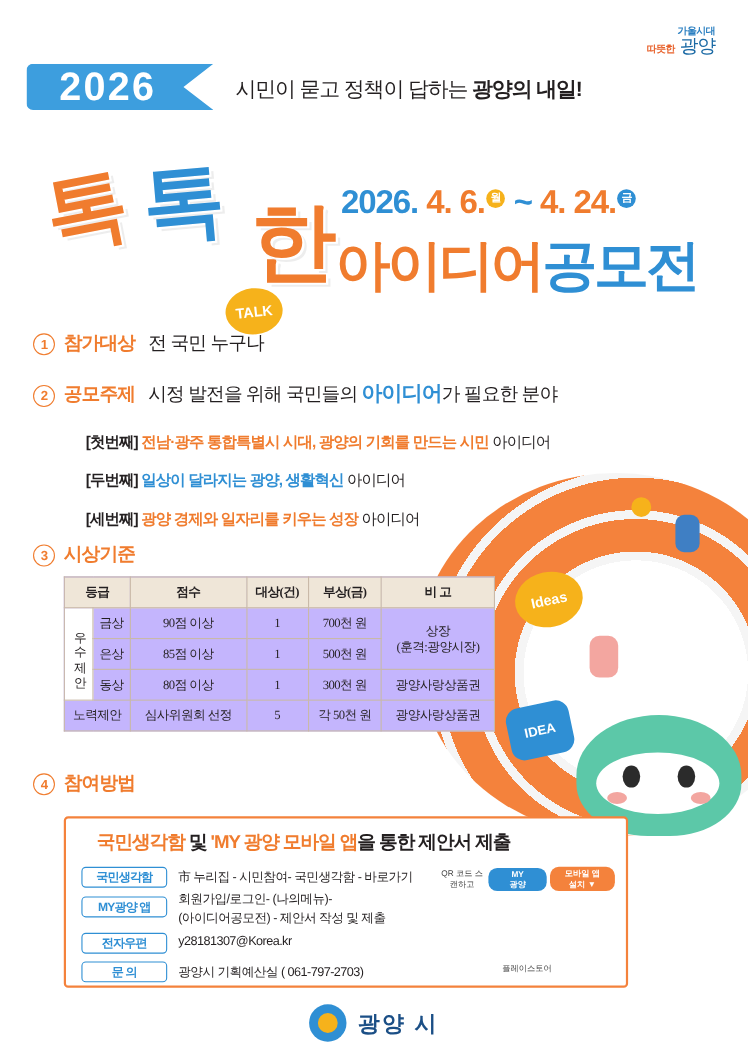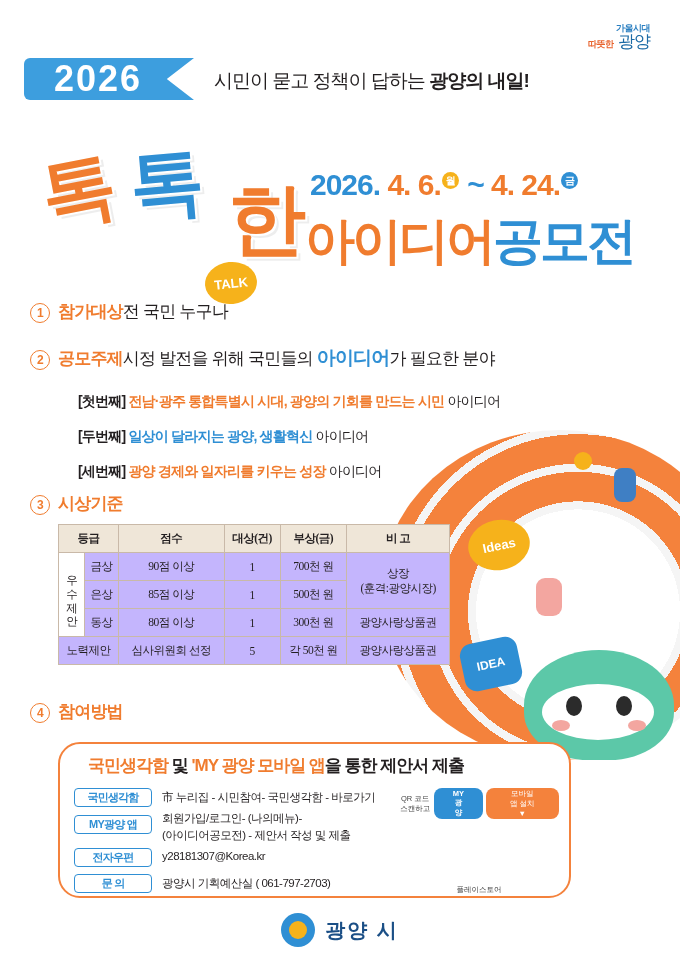--- a/index.html
+++ b/index.html
@@ -87,21 +87,21 @@
   
   .circ {
     display:inline-flex; align-items:center; justify-content:center;
     width:20px; height:20px; border-radius:50%;
     border:1.6px solid #f07c2e; color:#f07c2e;
     font-size:12px; font-weight:bold; margin-right:8px;
     vertical-align:middle;
   }
   .item { position:absolute; font-size:17px; letter-spacing:-0.8px; }
   .item .lbl { color:#f07c2e; font-weight:bold; }
-  .item .val { color:#231f20; }
+  .item .val { color:#231f20; margin-left:12px; }
   .val .hl { color:#2f8fd4; font-weight:bold; font-size:19px; }
 
   .sub { position:absolute; font-size:14px; letter-spacing:-0.8px; }
   .sub .k { color:#231f20; font-weight:bold; }
   .sub .t1 { color:#f07c2e; font-weight:bold; }
   .sub .t2 { color:#2f8fd4; font-weight:bold; }
   .sub .t3 { color:#f07c2e; font-weight:bold; }
   .sub .tail { color:#231f20; }
 
   
@@ -155,41 +155,41 @@
   }
   .mascot-cheek {
     position:absolute; top:70px; width:18px; height:11px; border-radius:50%;
     background:#f3a6a0; z-index:2;
   }
   .runner { position:absolute; border-radius:50%; z-index:2; }
 
   
   .panel {
     position:absolute; left:58px; top:742px; width:513px; height:156px;
-    background:#fff; border:2px solid #f4823c; border-radius:22px; z-index:3;
+    background:#fff; border:2px solid #f4823c; border-radius:4px; z-index:3;
   }
   .panel-title {
     position:absolute; left:28px; top:10px; font-size:17px; letter-spacing:-1px;
   }
   .panel-title .o { color:#f07c2e; font-weight:bold; }
   .panel-title .d { color:#231f20; font-weight:bold; }
   .tagbox {
     position:absolute; width:78px; height:19px; border:1.2px solid #2f8fd4; border-radius:4px;
     color:#2f8fd4; font-size:11px; font-weight:bold;
     display:flex; align-items:center; justify-content:center; letter-spacing:-0.8px;
   }
   .rowtext { position:absolute; font-size:11.5px; color:#231f20; letter-spacing:-0.5px; }
 
   .qr-area { position:absolute; right:10px; top:44px; width:160px; text-align:center; z-index:4;}
   .qr-head {
     display:flex; align-items:center; justify-content:center; gap:3px;
     font-size:7.5px; color:#444; margin-bottom:5px;
   }
   .qr-head .pill { background:#2f8fd4; color:#fff; border-radius:8px; padding:1px 17px; font-weight:bold; }
-  .qr-head .pill2 { background:#f4823c; color:#fff; border-radius:8px; padding:1px 21px; font-weight:normal; }
+  .qr-head .pill2 { background:#f4823c; color:#fff; border-radius:8px; padding:1px 9px; font-weight:bold; }
   .qr-pair { display:flex; gap:14px; justify-content:center; }
   .qr {
     width:58px; height:58px;
     background-image:
       repeating-linear-gradient(90deg, #1a1a1a 0 4px, #fff 4px 8px),
       repeating-linear-gradient(0deg, #1a1a1a 0 4px, #fff 4px 8px);
     background-blend-mode: screen;
     background-color:#fff;
     border:2px solid #fff;
   }

